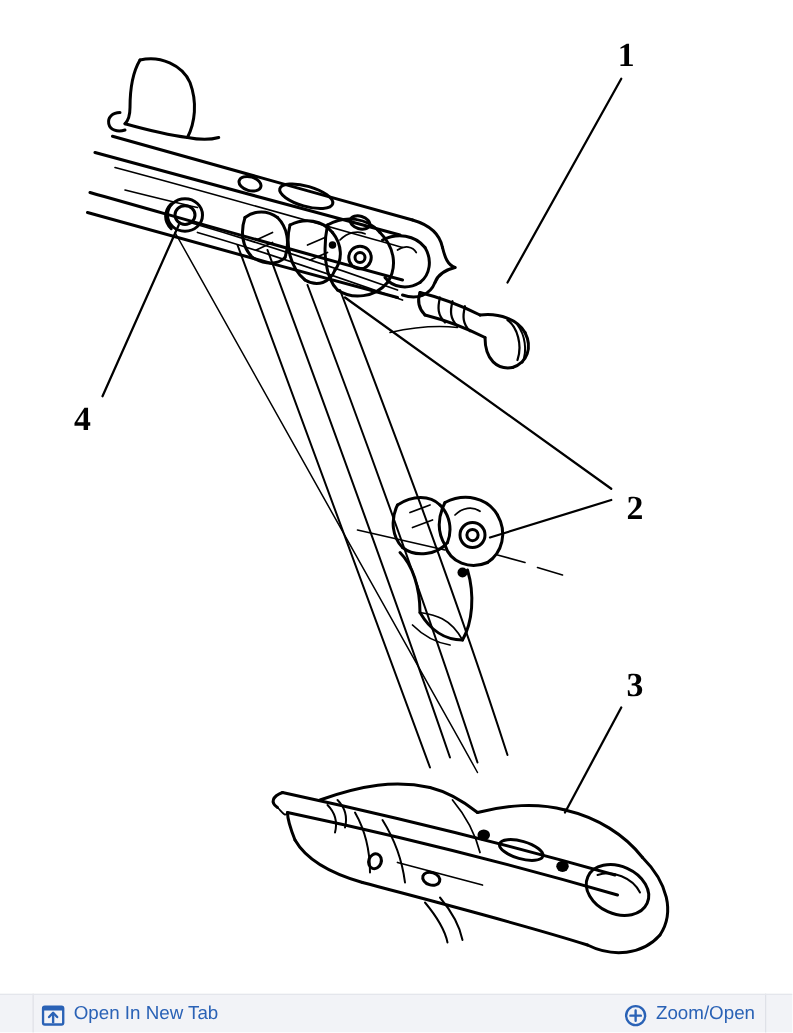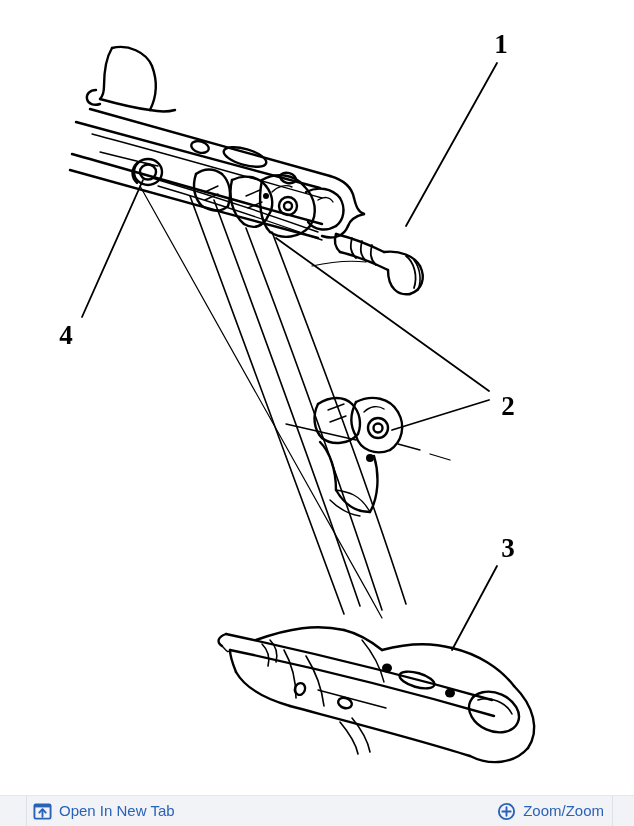--- a/index.html
+++ b/index.html
@@ -95,21 +95,21 @@
     position: absolute;
     left: 612px;
     top: 0;
     width: 1px;
     height: 31px;
     background: #dfe1e8;
   }
   .toolbar-action {
     position: absolute;
     display: flex;
-    align-items: center;
+    align-items: flex-end;
     gap: 7px;
     cursor: pointer;
     text-decoration: none;
     user-select: none;
   }
   #open-new-tab-action { left: 33px; top: 4px; }
   #zoom-print-action  { right: 30px; top: 4px; }
   .toolbar-label {
     font-family: "Liberation Sans", sans-serif;
     font-size: 15px;
@@ -316,17 +316,17 @@
         <path d="M6.6 11.2 L10 7.6 L13.4 11.2" stroke="#2a62b6" stroke-width="2" stroke-linecap="round" stroke-linejoin="round" fill="none"></path>
       </svg>
       <span class="toolbar-label">Open In New Tab</span>
     </div>
 
     <div class="toolbar-action" id="zoom-print-action">
       <svg class="toolbar-icon" viewBox="0 0 20 20">
         <circle cx="10" cy="10" r="8" fill="none" stroke="#2a62b6" stroke-width="2"></circle>
         <path d="M10 5.6 L10 14.4 M5.6 10 L14.4 10" stroke="#2a62b6" stroke-width="2" stroke-linecap="round"></path>
       </svg>
-      <span class="toolbar-label">Zoom/Zoom</span>
+      <span class="toolbar-label">Zoom/Open</span>
     </div>
   </div>
 
 </div>
 
 </body></html>

